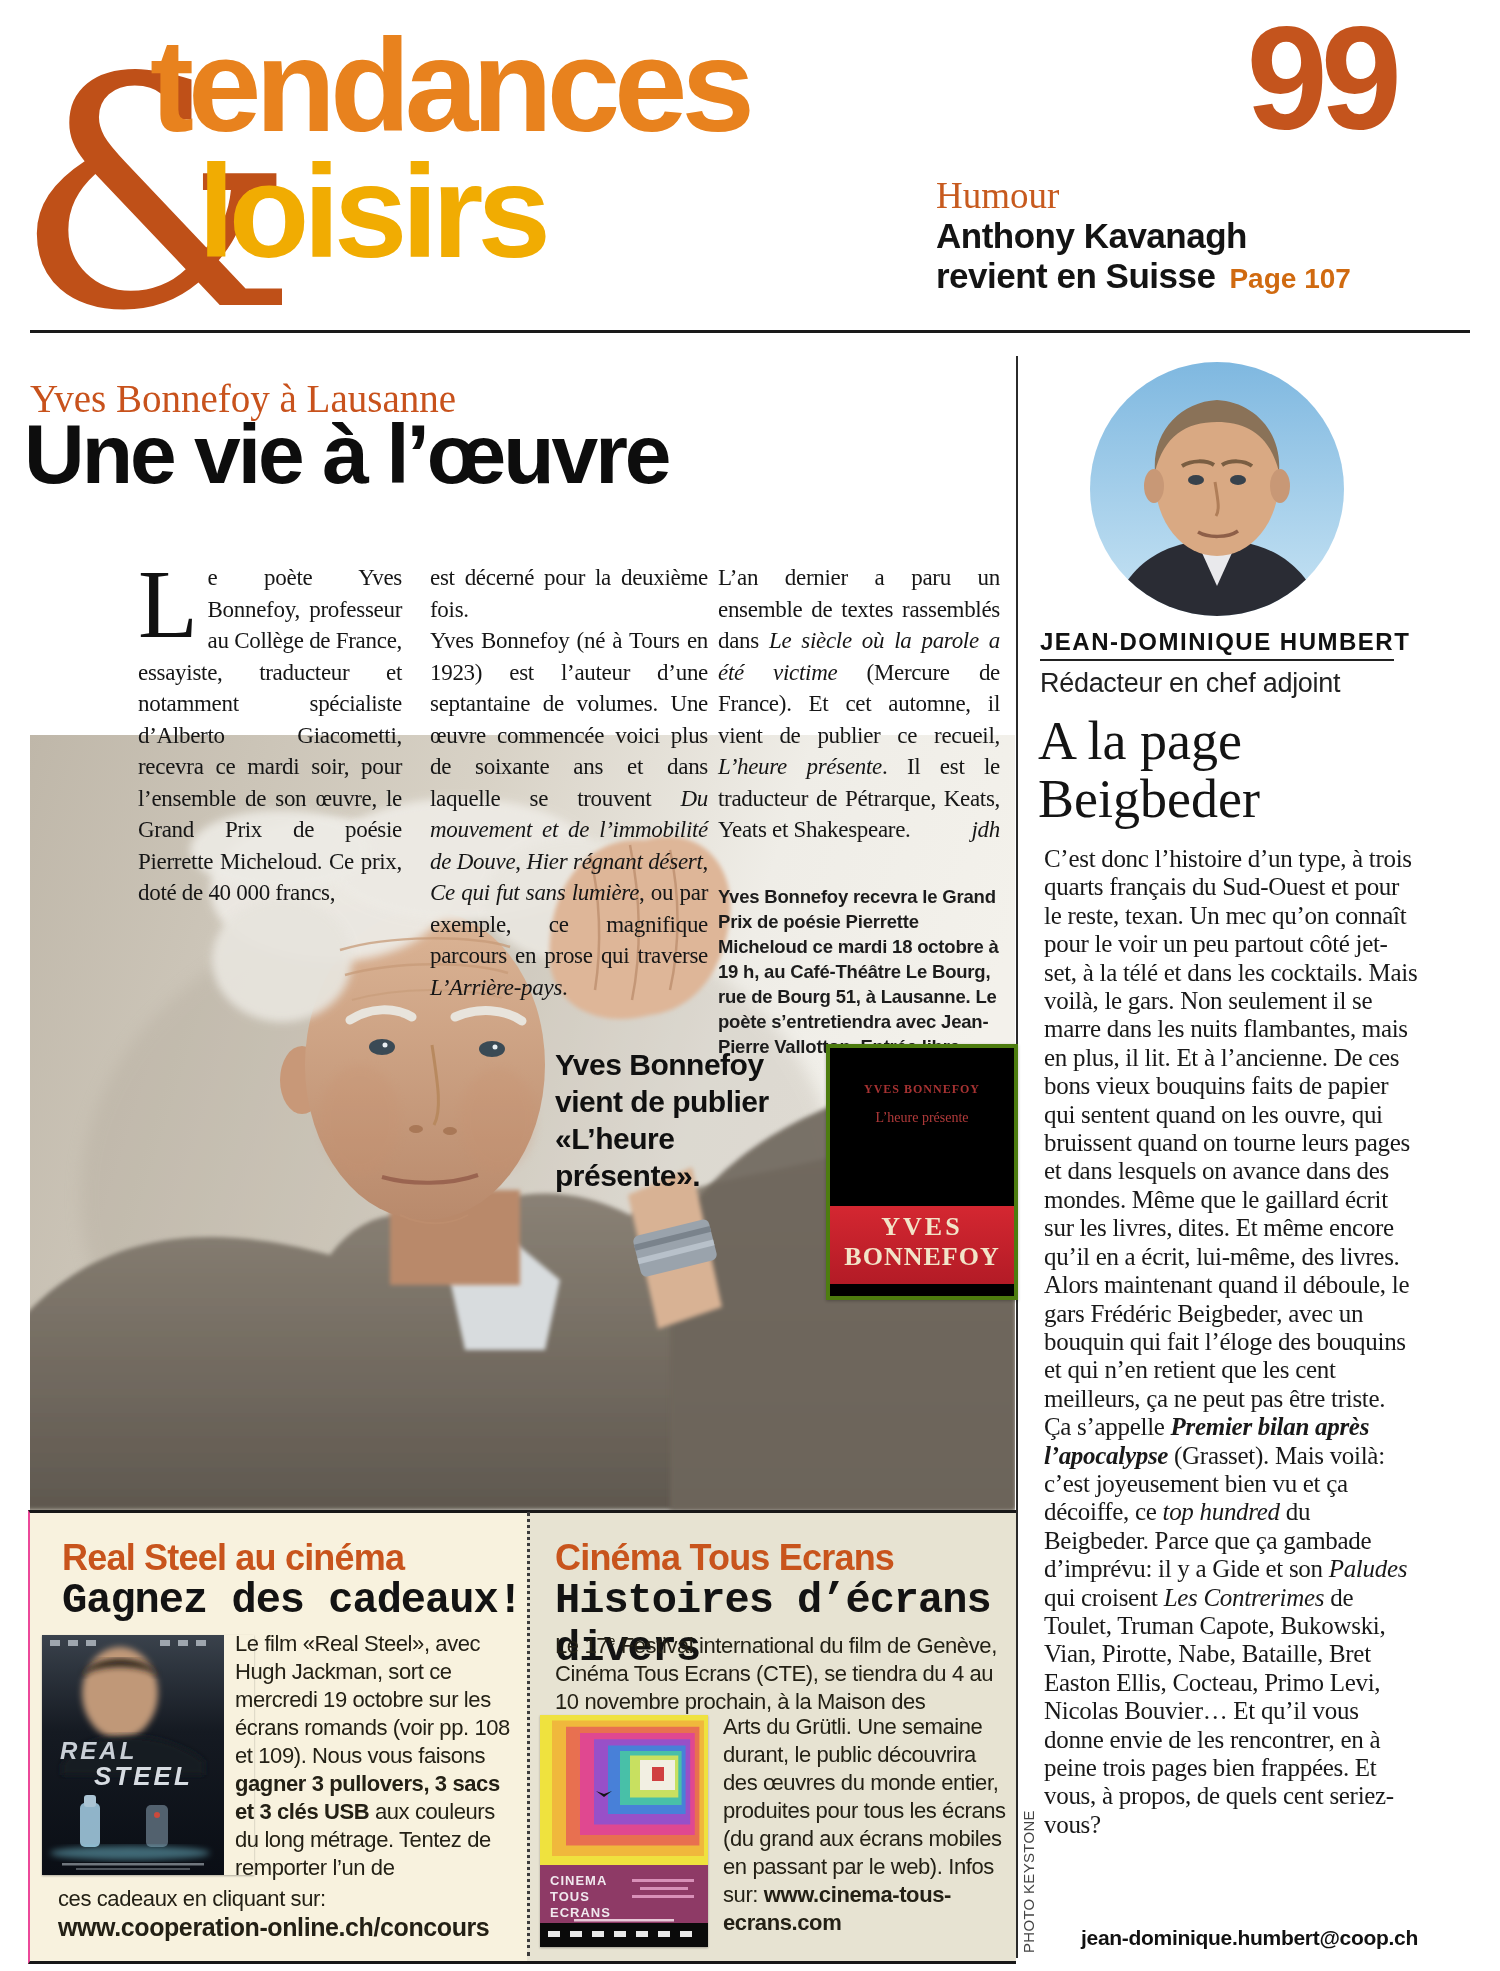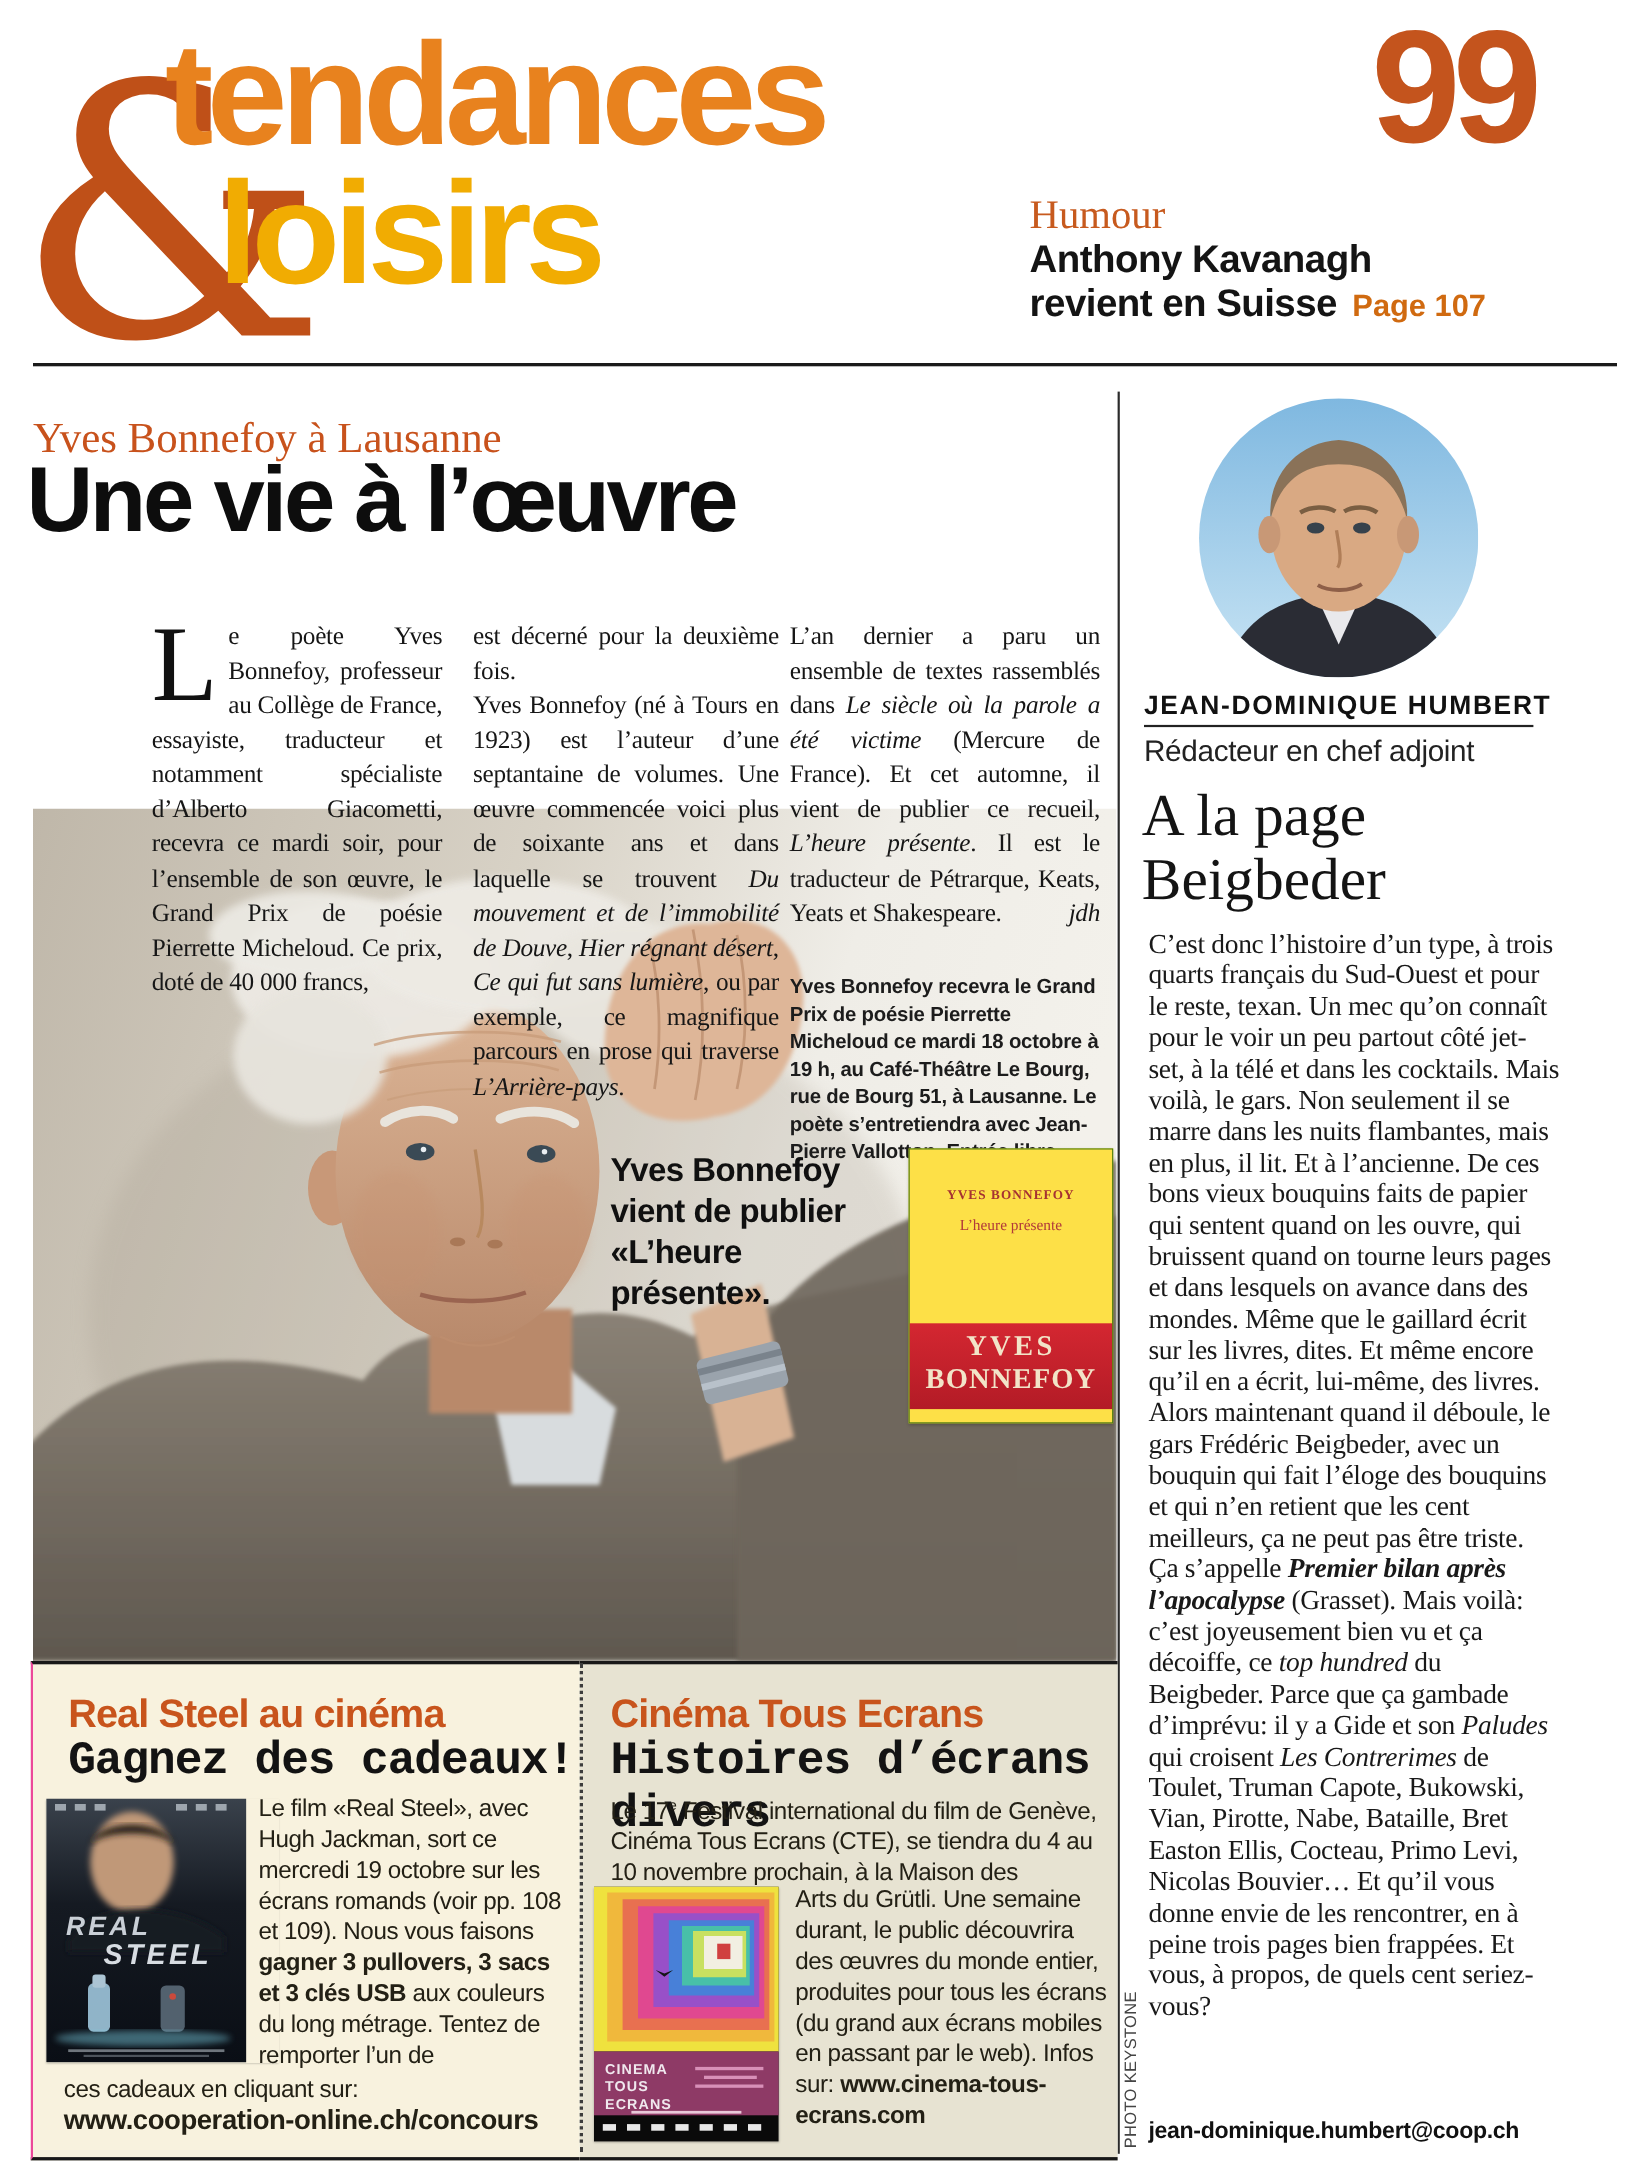--- a/index.html
+++ b/index.html
@@ -33,21 +33,21 @@
   .sig{float:right;font-style:italic;}
   .event-note{left:718px;top:884px;width:290px;font-size:18.5px;line-height:25px;font-weight:bold;
        color:#1c1c1c;letter-spacing:-0.2px;z-index:4;}
   .photo-caption{left:555px;top:1046px;width:258px;text-align:left;font-size:30px;line-height:37px;
        font-weight:bold;color:#101010;letter-spacing:-0.5px;z-index:6;}
 
   
   .main-photo{left:30px;top:735px;width:985px;height:775px;z-index:1;}
 
   
-  .book{left:826px;top:1044px;width:184px;height:248px;background:#fde047;border:1px solid #4d7c0f;
+  .book{left:826px;top:1044px;width:184px;height:248px;background:#000000;border:4px solid #4d7c0f;
        box-shadow:0 1px 3px rgba(0,0,0,.25);z-index:6;}
   .book-author{position:absolute;top:34px;width:100%;text-align:center;font-family:"Liberation Serif",serif;
        font-size:12px;letter-spacing:1px;color:#A63232;font-weight:bold;}
   .book-title{position:absolute;top:62px;width:100%;text-align:center;font-family:"Liberation Serif",serif;
        font-size:14px;color:#B13A3A;}
   .book-band{position:absolute;top:158px;left:0;width:100%;height:78px;
        background:linear-gradient(#D42731,#B31B26);}
   .book-band div{width:100%;text-align:center;font-family:"Liberation Serif",serif;font-weight:bold;
        color:#F2E4C8;}
   .band1{font-size:26px;letter-spacing:3px;margin-top:6px;}
@@ -60,21 +60,21 @@
 
   
   .portrait{left:1090px;top:362px;width:254px;height:254px;border-radius:50%;overflow:hidden;z-index:2;}
   .sb-name{left:1040px;top:628px;font-size:24px;font-weight:bold;letter-spacing:1.5px;color:#111;}
   .sb-rule{left:1040px;top:659px;width:354px;height:2px;background:#222;}
   .sb-role{left:1040px;top:668px;font-size:27px;color:#222;letter-spacing:-0.3px;}
   .sb-head{left:1038px;top:712px;width:370px;font-family:"Liberation Serif",serif;font-size:54px;
        line-height:58px;color:#141414;}
   .sb-body{left:1044px;top:845px;width:374px;font-family:"Liberation Serif",serif;font-size:25px;
        line-height:28.4px;letter-spacing:-0.3px;color:#191919;}
-  .sb-email{left:1044px;top:1926px;width:374px;text-align:left;font-size:21px;font-weight:bold;
+  .sb-email{left:1044px;top:1926px;width:374px;text-align:right;font-size:21px;font-weight:bold;
        color:#111;letter-spacing:-0.3px;}
 
   
   .box{top:1510px;height:448px;border-top:3px solid #181818;border-bottom:3px solid #181818;}
   .box-left{left:28px;width:497px;background:#F8F2DE;border-left:2px solid #ec4899;}
   .box-right{left:527px;width:489px;background:#E7E3D2;}
   .box-div{left:527px;top:1512px;height:444px;width:0;border-left:3px dotted #3c3c3c;z-index:3;}
   .bx-kicker{position:absolute;font-size:36px;font-weight:bold;color:#C8541C;letter-spacing:-0.8px;}
   .bx-title{position:absolute;font-size:42px;font-weight:bold;color:#131313;letter-spacing:-1px;font-family:Liberation Mono, monospace;}
   .bx-body{position:absolute;font-size:22px;line-height:28px;letter-spacing:-0.4px;color:#232015;}

